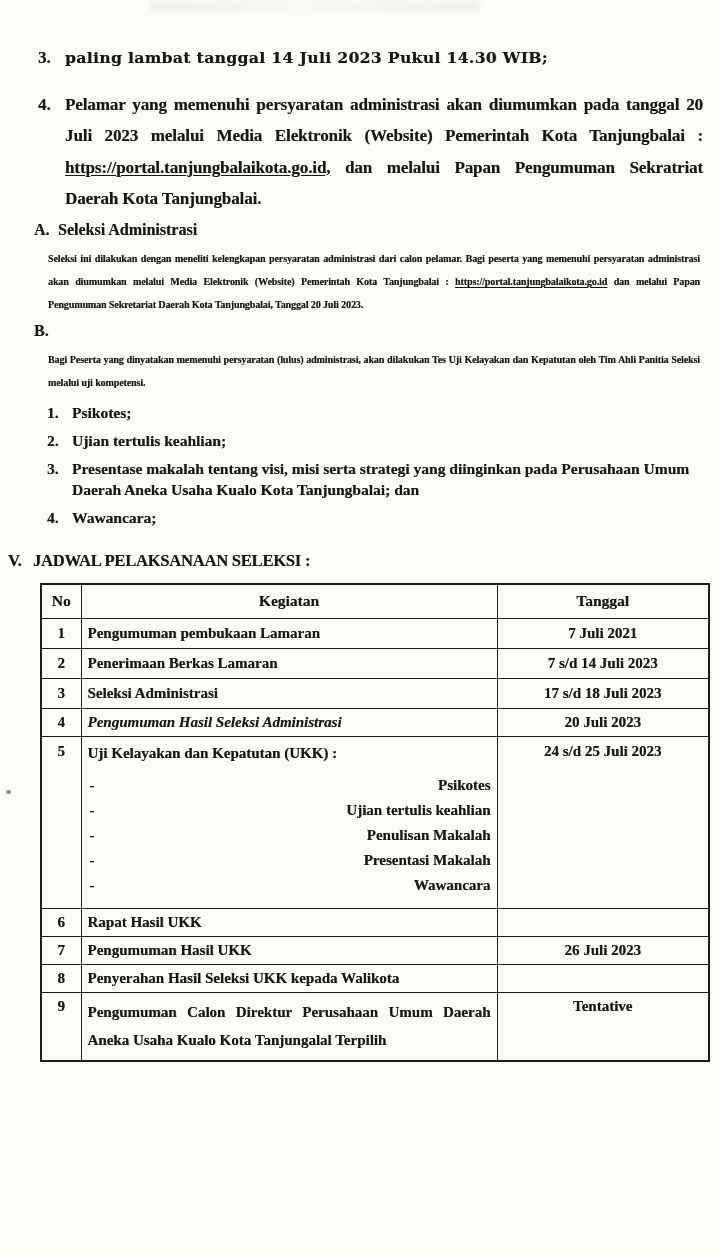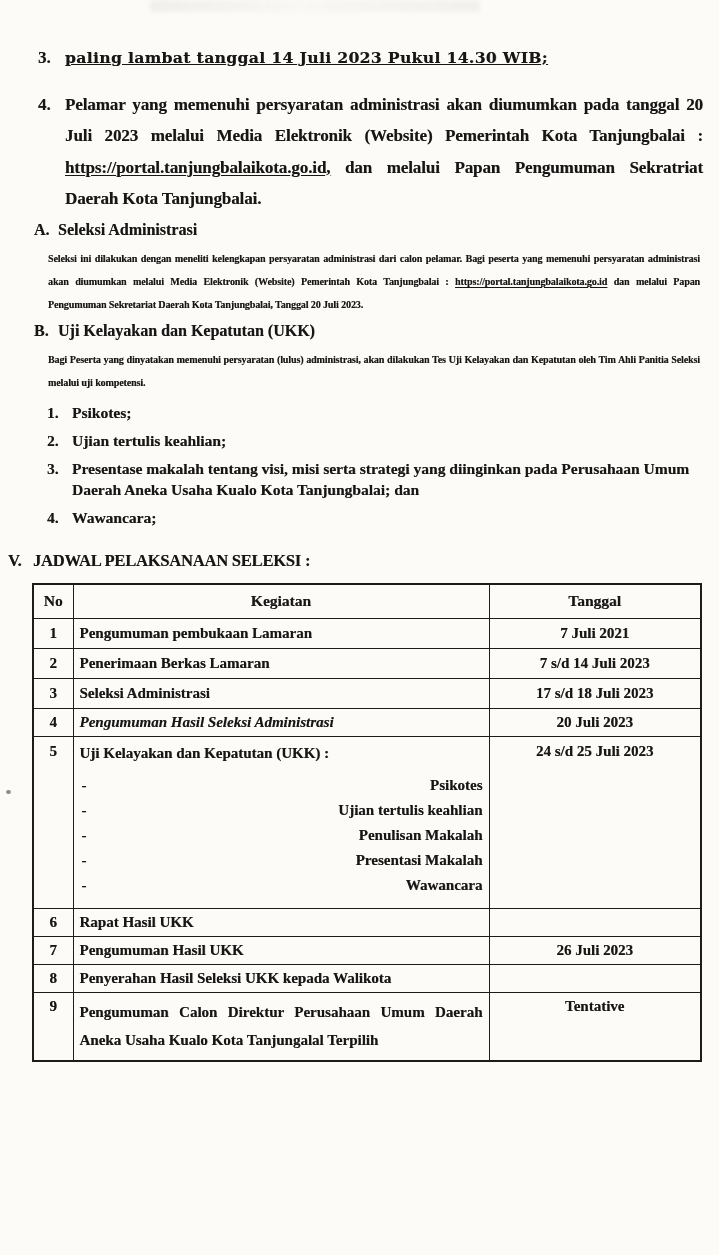--- a/index.html
+++ b/index.html
@@ -31,21 +31,21 @@
   .num-item { display:flex; margin-left:38px; margin-right:14px; }
   .num-item .num { flex:none; width:27px; font-size:17px; line-height:31.5px; }
   .num-item .body {
     width:638px; text-align:justify;
     font-size:17px; line-height:31.5px; letter-spacing:-0.1px;
   }
   .item4 { margin-top:15px; }
   .deadline {
     display:block;
     font-family:"DejaVu Serif", serif;
-    font-size:15.6px; letter-spacing:0.35px; line-height:31.5px;text-decoration:underline;
+    font-size:15.6px; letter-spacing:0.35px; line-height:31.5px;
   }
   .link { text-decoration:underline; text-underline-offset:2px; }
 
   
   .heading-roman { display:flex; margin-left:8px; margin-top:6px; font-size:16.5px; line-height:24px; letter-spacing:-0.2px; }
   .heading-roman .rnum { flex:none; width:25px; }
   .heading-v { margin-top:21px; }
 
   
   .sub-heading { display:flex; margin-left:34px; margin-top:3px; font-size:16px; line-height:23px; }
@@ -56,21 +56,21 @@
     text-align:justify; font-size:10px; line-height:23.2px; letter-spacing:-0.1px;
   }
 
   .sub-list { margin-left:47px; margin-top:7px; }
   .sub-item { display:flex; margin-bottom:7px; font-size:15.5px; line-height:21px; }
   .sub-item .snum { flex:none; width:17px; }
   .sub-item .stext { width:639px; text-align:left;margin-left:8px; }
 
   
   table.schedule {
-    margin:10px 0 0 32px;
+    margin:10px 0 0 40px;
     border-collapse:collapse;
     width:668px;
     table-layout:fixed;
     font-size:15px;
   }
   .schedule th, .schedule td {
     border:1.6px solid #1d1c1a;
     padding:2px 6px;
     vertical-align:middle;
   }
@@ -123,21 +123,20 @@
     <span class="stitle">Seleksi Administrasi</span>
   </div>
   <div class="para">
     <span>Seleksi ini dilakukan dengan meneliti kelengkapan persyaratan administrasi dari calon pelamar. Bagi peserta yang memenuhi persyaratan administrasi akan diumumkan melalui Media Elektronik (Website) Pemerintah Kota Tanjungbalai :</span>
     <span class="link">https://portal.tanjungbalaikota.go.id</span>
     <span>dan melalui Papan Pengumuman Sekretariat Daerah Kota Tanjungbalai, Tanggal 20 Juli 2023.</span>
   </div>
 
   <div class="sub-heading">
     <span class="letter">B.</span>
-    <span class="stitle">Uji Kelayakan dan Kepatutan (UKK)</span>
   </div>
   <div class="para">Bagi Peserta yang dinyatakan memenuhi persyaratan (lulus) administrasi, akan dilakukan Tes Uji Kelayakan dan Kepatutan oleh Tim Ahli Panitia Seleksi melalui uji kompetensi.</div>
 
   <div class="sub-list">
     <div class="sub-item">
       <span class="snum">1.</span>
       <div class="stext">Psikotes;</div>
     </div>
     <div class="sub-item">
       <span class="snum">2.</span>

